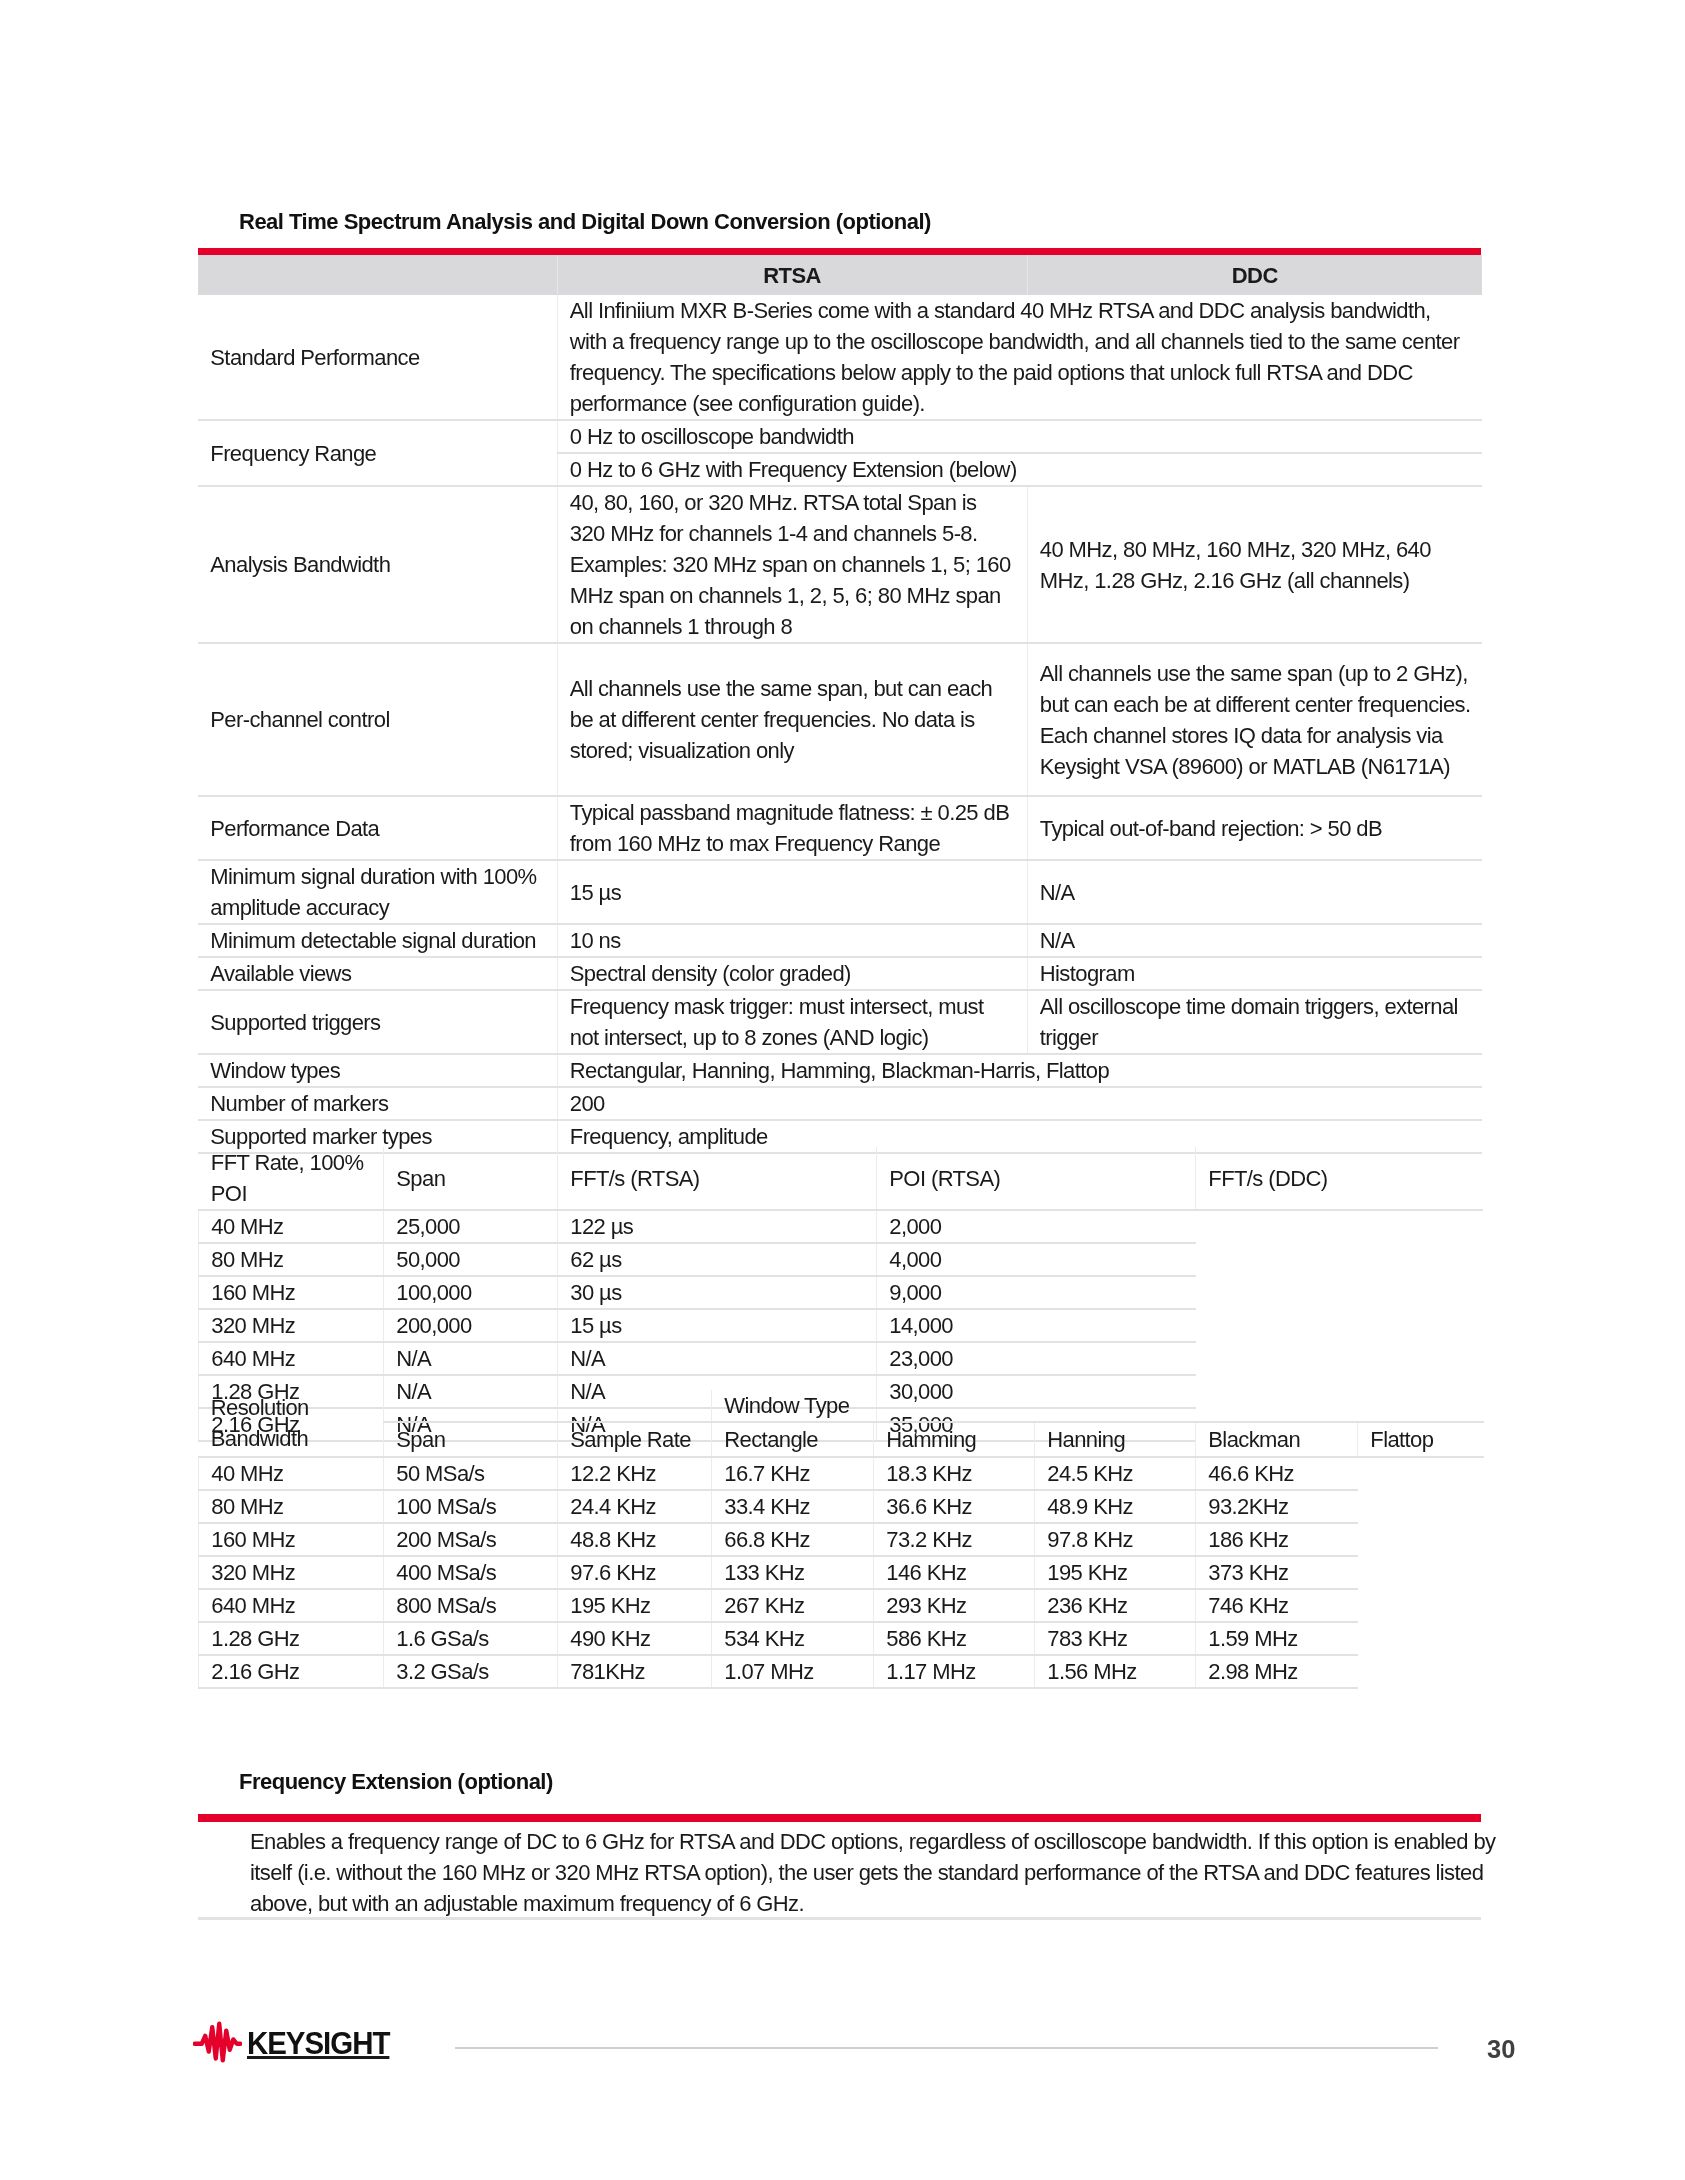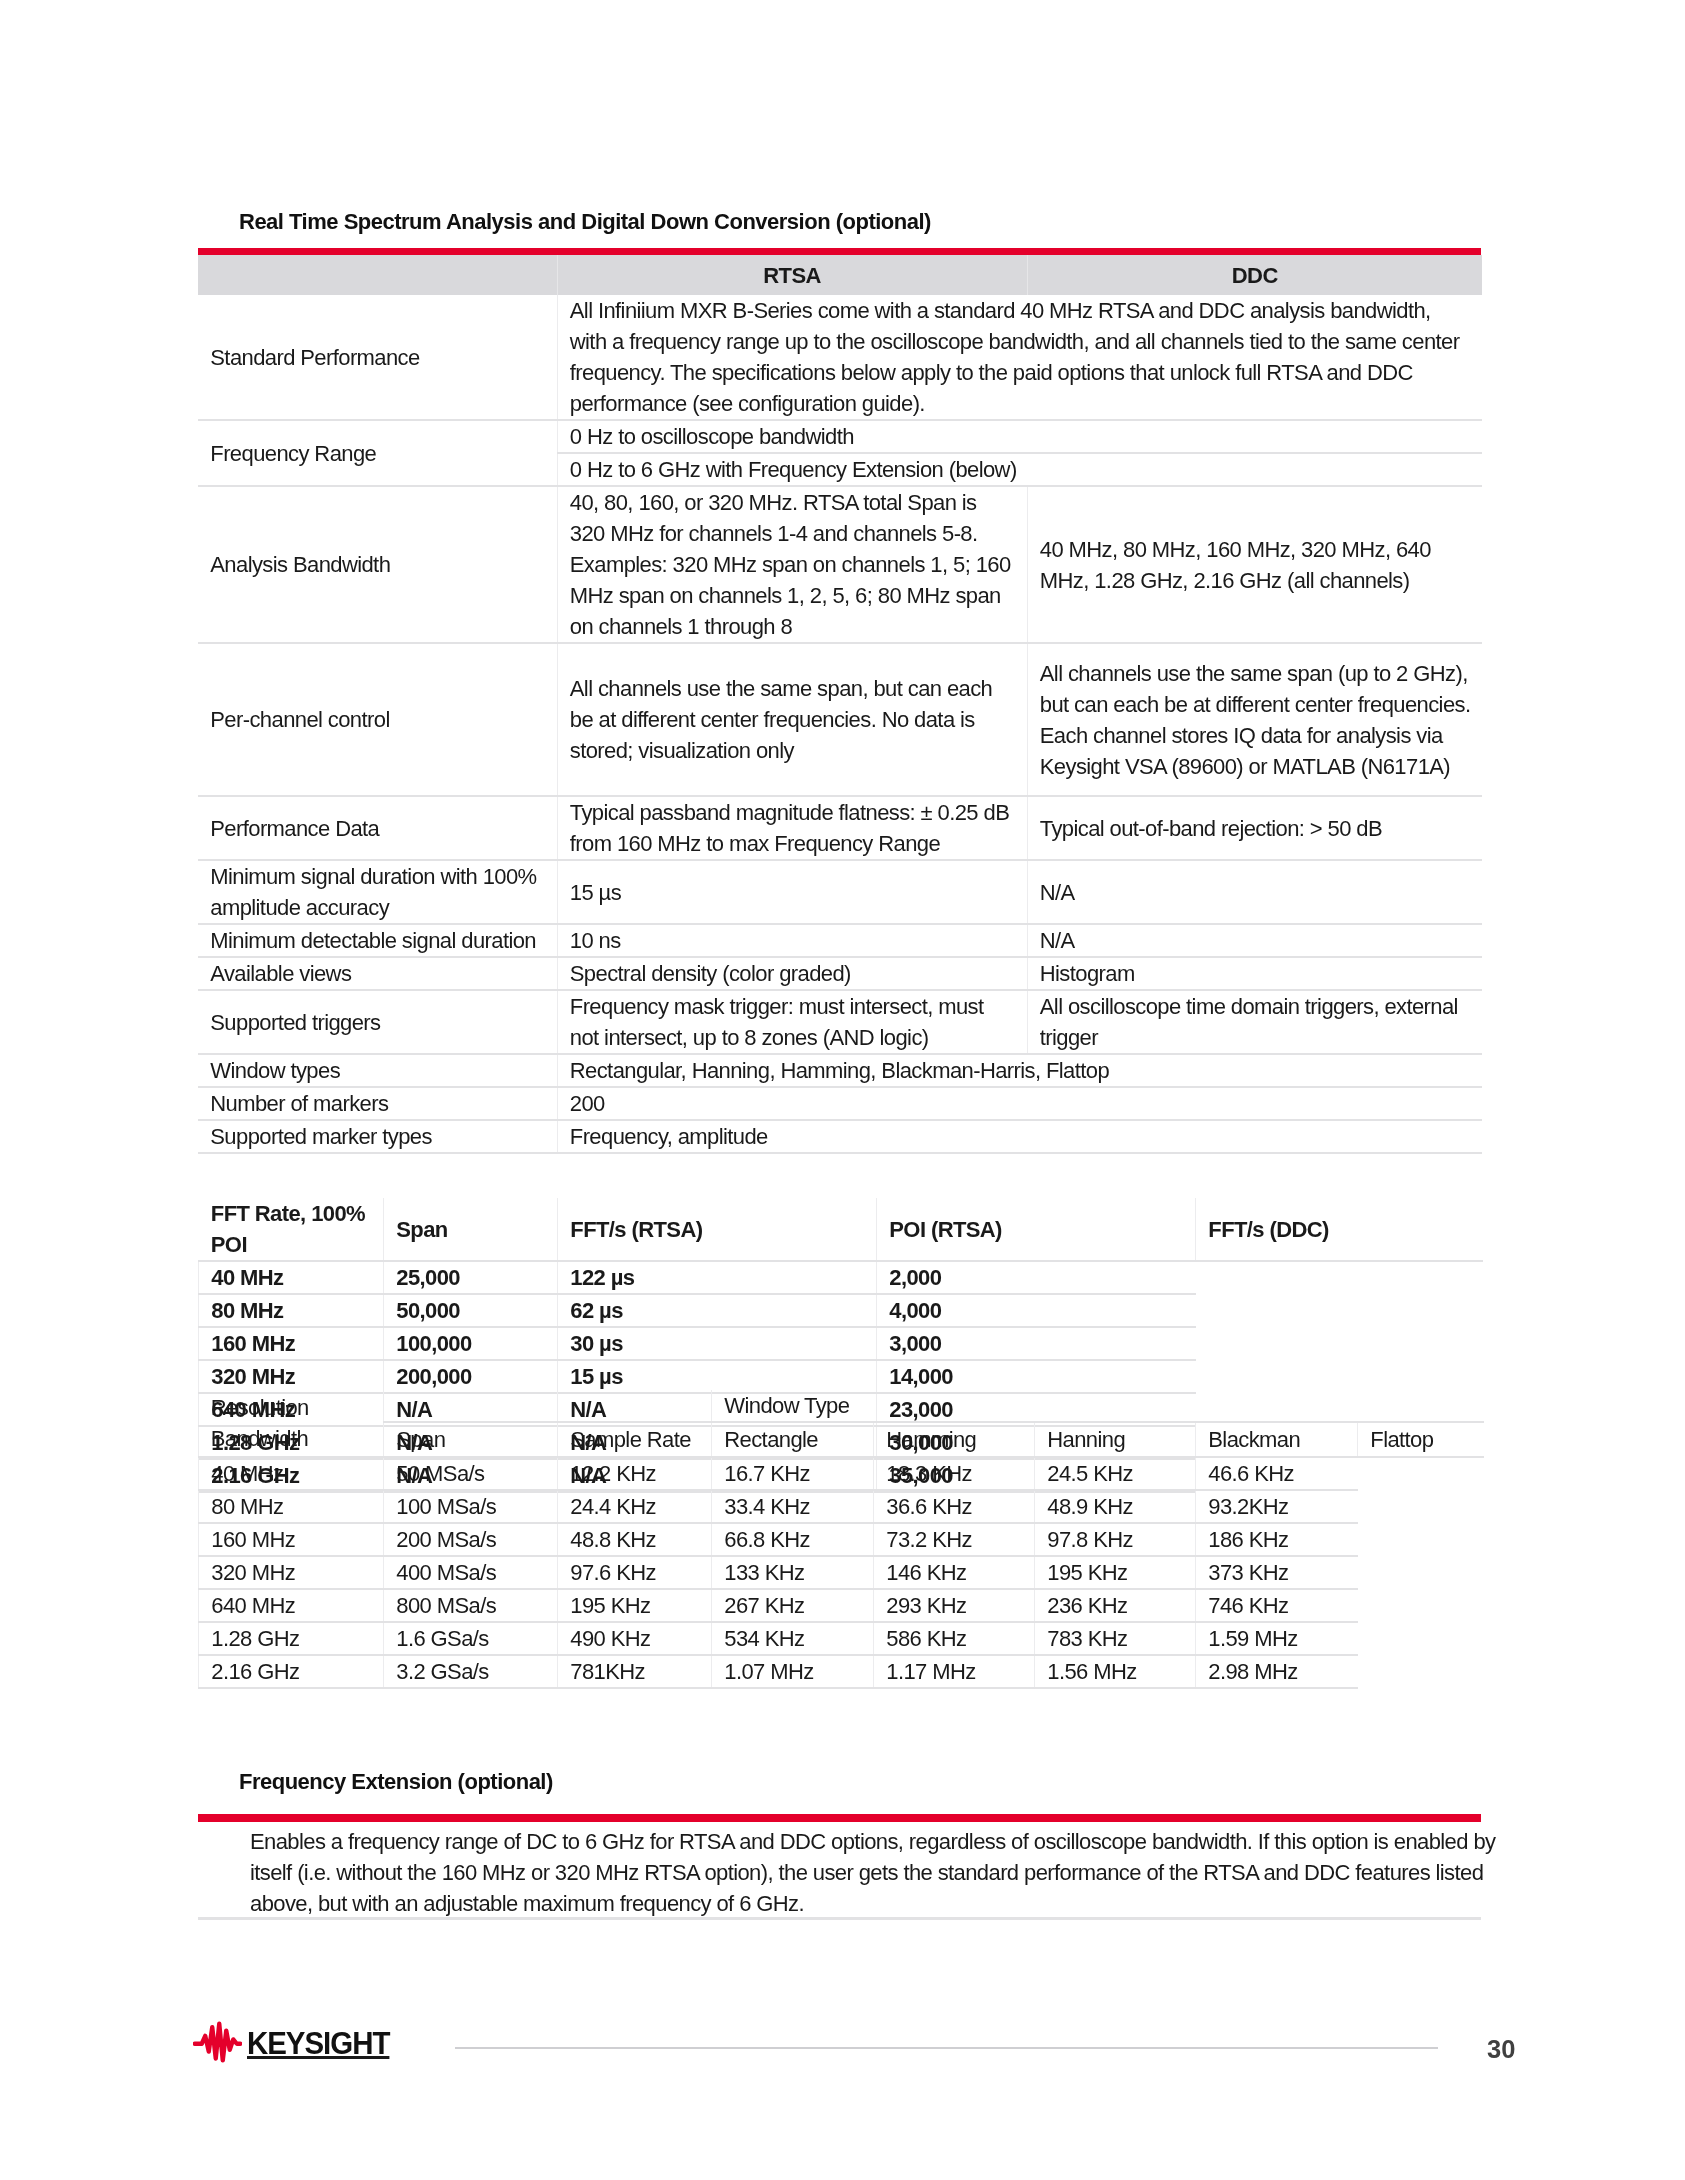--- a/index.html
+++ b/index.html
@@ -97,21 +97,21 @@
     <td>Number of markers</td>
     <td class="vl" colspan="2">200</td>
   </tr>
   <tr class="r36">
     <td>Supported marker types</td>
     <td class="vl" colspan="2">Frequency, amplitude</td>
   </tr>
 </tbody>
   </table>
 
-<table class="spec" style="top:1198px;font-weight:bold;">
+<table class="spec" style="top:1147px;">
   <colgroup>
     <col style="width:185px">
       <col style="width:174px">
       <col style="width:319px">
       <col style="width:319px">
       <col style="width:287px">
   </colgroup>
   <tbody>
       <tr class="r36">
     <td rowspan="8" style="padding-right:8.8px">FFT Rate, 100% POI</td>
@@ -131,21 +131,21 @@
       <tr class="r36">
         <td class="vl">80 MHz</td>
         <td class="vl">50,000</td>
         <td class="vl">62 µs</td>
         <td class="vl">4,000</td>
       </tr>
       <tr class="r36">
         <td class="vl">160 MHz</td>
         <td class="vl">100,000</td>
         <td class="vl">30 µs</td>
-        <td class="vl">3,000</td>
+        <td class="vl">9,000</td>
       </tr>
       <tr class="r36">
         <td class="vl">320 MHz</td>
         <td class="vl">200,000</td>
         <td class="vl">15 µs</td>
         <td class="vl">14,000</td>
       </tr>
       <tr class="r36">
         <td class="vl">640 MHz</td>
         <td class="vl">N/A</td>

